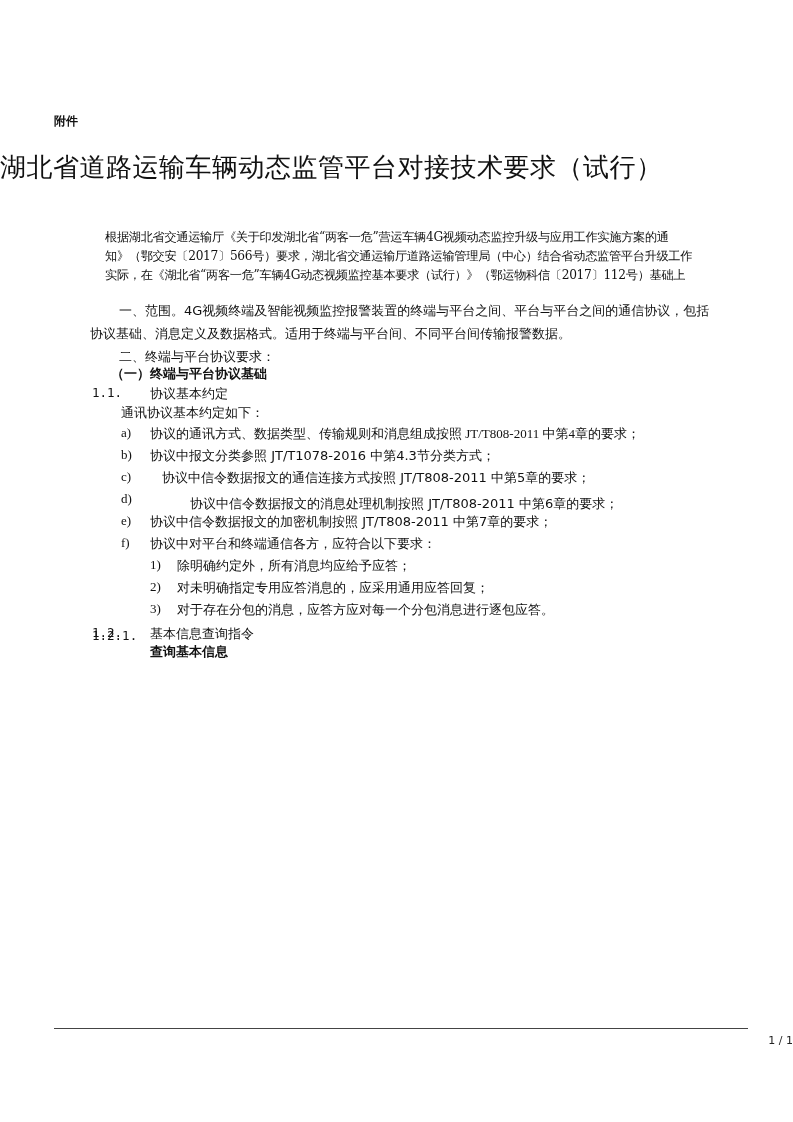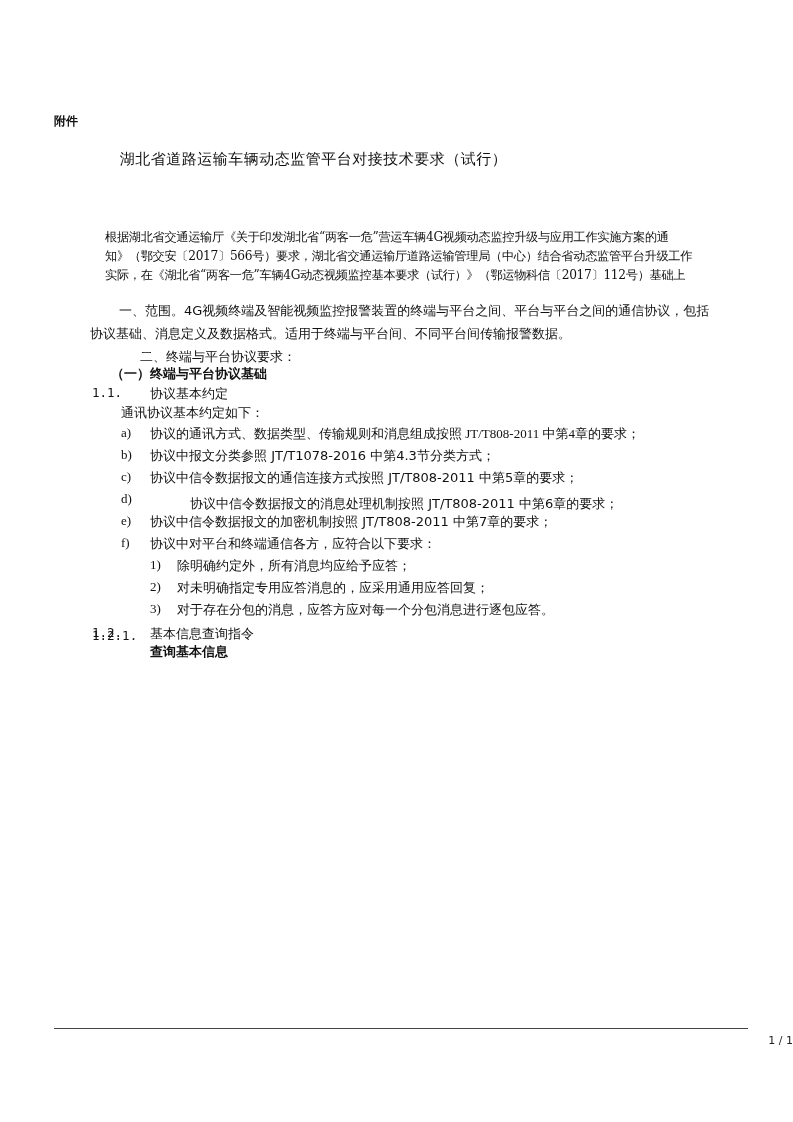--- a/index.html
+++ b/index.html
@@ -3,21 +3,21 @@
   <meta charset="utf-8">
   <style>
     html, body { margin: 0; padding: 0; background: #ffffff; }
     body {
       width: 793px; height: 1122px; position: relative; overflow: hidden;
       color: #111111;
       font-family: "DejaVu Sans", sans-serif;
     }
     .abs { position: absolute; white-space: nowrap; }
     .attach { left: 54px; top: 113px; font-size: 12px; font-weight: bold; }
-    .title { left: 0; width: 627px; text-align: center; top: 150px; font-size: 15px; letter-spacing: 0.5px; }
+    .title { left: 0; width: 627px; text-align: center; top: 150px; font-size: 26px; letter-spacing: 0.5px; }
     .para {
       left: 93px; top: 228px; width: 660px; white-space: normal;
       font-family: "DejaVu Serif", serif; font-size: 12.2px; line-height: 19px;
       text-align: justify; letter-spacing: -0.3px; margin-left: 12px;
     }
     .para div { white-space: nowrap; }
     .txt { font-size: 13px; }
     .serif { font-family: "Liberation Serif", "DejaVu Serif", serif; }
     .bold { font-weight: bold; }
     .num { font-family: "DejaVu Sans Mono", monospace; font-size: 12.5px; }
@@ -31,33 +31,33 @@
 <div class="abs title">湖北省道路运输车辆动态监管平台对接技术要求（试行）</div>
 
 <div class="abs para">
   <div>根据湖北省交通运输厅《关于印发湖北省“两客一危”营运车辆4G视频动态监控升级与应用工作实施方案的通</div>
   <div>知》（鄂交安〔2017〕566号）要求，湖北省交通运输厅道路运输管理局（中心）结合省动态监管平台升级工作</div>
   <div>实际，在《湖北省“两客一危”车辆4G动态视频监控基本要求（试行）》（鄂运物科信〔2017〕112号）基础上</div>
 </div>
 
 <div class="abs txt" style="left:119px; top:302px;">一、范围。4G视频终端及智能视频监控报警装置的终端与平台之间、平台与平台之间的通信协议，包括</div>
 <div class="abs txt" style="left:90px; top:325px;">协议基础、消息定义及数据格式。适用于终端与平台间、不同平台间传输报警数据。</div>
-<div class="abs txt" style="left:119px; top:348px;margin-left:21px;">二、终端与平台协议要求：</div>
+<div class="abs txt" style="left:119px; top:348px;">二、终端与平台协议要求：</div>
 <div class="abs txt bold" style="left:111px; top:365px;">（一）终端与平台协议基础</div>
 
 <div class="abs num" style="left:92px; top:385px;">1.1.</div>
 <div class="abs txt" style="left:150px; top:385px;">协议基本约定</div>
 <div class="abs txt" style="left:121px; top:404px;">通讯协议基本约定如下：</div>
 
 <div class="abs txt serif" style="left:121px; top:425px;">a)</div>
 <div class="abs txt" style="left:150px; top:425px;font-family:Liberation Serif, serif;">协议的通讯方式、数据类型、传输规则和消息组成按照 JT/T808-2011 中第4章的要求；</div>
 <div class="abs txt serif" style="left:121px; top:447px;">b)</div>
 <div class="abs txt" style="left:150px; top:447px;">协议中报文分类参照 JT/T1078-2016 中第4.3节分类方式；</div>
 <div class="abs txt serif" style="left:121px; top:469px;">c)</div>
-<div class="abs txt" style="left:150px; top:469px;">协议中信令数据报文的通信连接方式按照 JT/T808-2011 中第5章的要求；</div>
+<div class="abs txt" style="left:162px; top:469px;">协议中信令数据报文的通信连接方式按照 JT/T808-2011 中第5章的要求；</div>
 <div class="abs txt serif" style="left:121px; top:491px;">d)</div>
 <div class="abs txt" style="left:150px; top:495px;margin-left:40px;">协议中信令数据报文的消息处理机制按照 JT/T808-2011 中第6章的要求；</div>
 <div class="abs txt serif" style="left:121px; top:513px;">e)</div>
 <div class="abs txt" style="left:150px; top:513px;">协议中信令数据报文的加密机制按照 JT/T808-2011 中第7章的要求；</div>
 <div class="abs txt serif" style="left:121px; top:535px;">f)</div>
 <div class="abs txt" style="left:150px; top:535px;">协议中对平台和终端通信各方，应符合以下要求：</div>
 
 <div class="abs txt serif" style="left:150px; top:557px;">1)</div>
 <div class="abs txt" style="left:177px; top:557px;">除明确约定外，所有消息均应给予应答；</div>
 <div class="abs txt serif" style="left:150px; top:579px;">2)</div>

